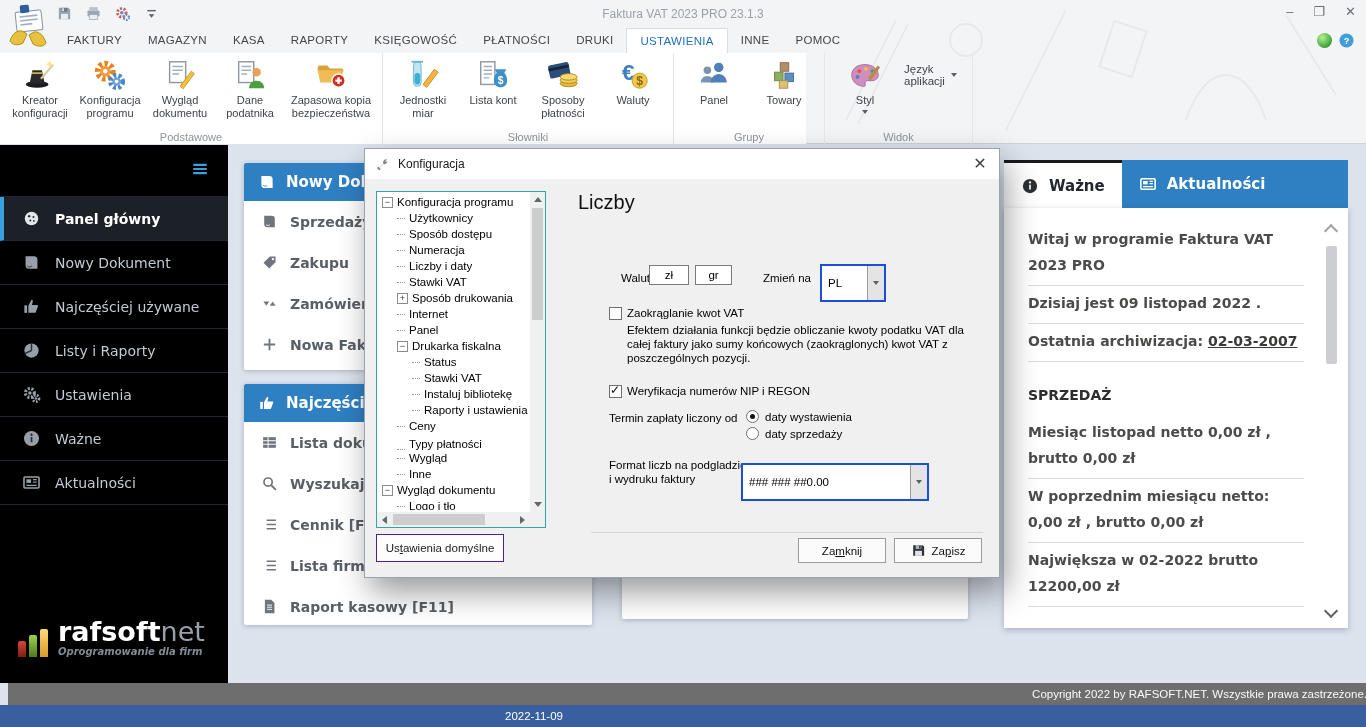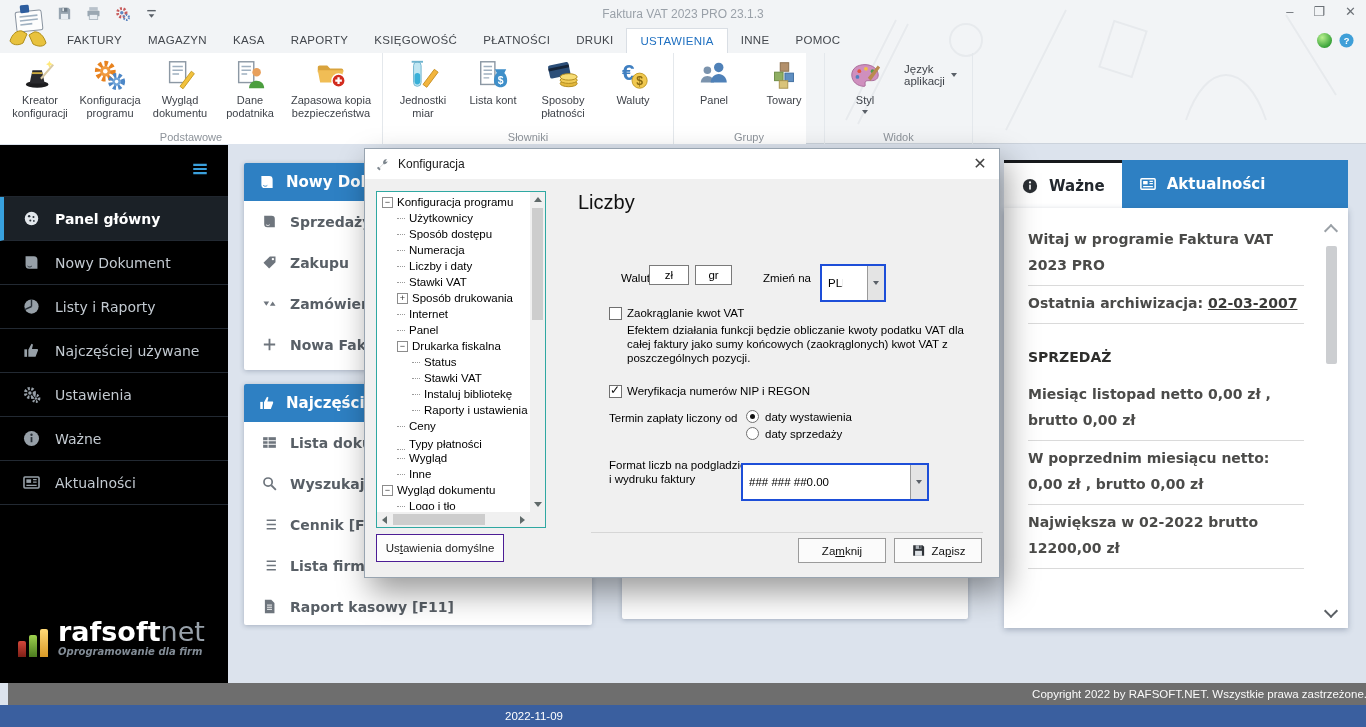--- a/index.html
+++ b/index.html
@@ -376,31 +376,31 @@
       </div>
       <div class="sitem">
         <span class="sic"><svg viewBox="0 0 24 24">
             <path d="M4.5 4h10.5a4.5 4.5 0 0 1 4.5 4.5V20H9a4.5 4.5 0 0 1-4.5-4.5z" fill="currentColor"></path>
             <path d="M7 16.5c1.6 1.5 3.8 1.5 5.4 0" stroke="var(--ibg)" stroke-width="1.2" fill="none"></path>
           </svg></span>
         <span>Nowy Dokument</span>
       </div>
       <div class="sitem">
         <span class="sic"><svg viewBox="0 0 24 24">
+            <rect x="3" y="10.5" width="3.4" height="9.5" fill="currentColor"></rect>
+            <path d="M8 20V11l4-7.5 1.9 1-1.3 5.5h7.2l.5 1.6-3.2 8.4z" fill="currentColor"></path>
+          </svg></span>
+        <span>Najczęściej używane</span>
+      </div>
+      <div class="sitem">
+        <span class="sic"><svg viewBox="0 0 24 24">
             <circle cx="12" cy="12" r="9" fill="currentColor"></circle>
             <path d="M12 12V2.5M12 12l-8.6 4" stroke="var(--ibg)" stroke-width="1.8"></path>
           </svg></span>
         <span>Listy i Raporty</span>
-      </div>
-      <div class="sitem">
-        <span class="sic"><svg viewBox="0 0 24 24">
-            <rect x="3" y="10.5" width="3.4" height="9.5" fill="currentColor"></rect>
-            <path d="M8 20V11l4-7.5 1.9 1-1.3 5.5h7.2l.5 1.6-3.2 8.4z" fill="currentColor"></path>
-          </svg></span>
-        <span>Najczęściej używane</span>
       </div>
       <div class="sitem">
         <span class="sic"><svg viewBox="0 0 24 24">
             <circle cx="10" cy="10" r="5.6" fill="none" stroke="currentColor" stroke-width="4" stroke-dasharray="2.6 2"></circle>
             <circle cx="10" cy="10" r="2.2" fill="currentColor"></circle>
             <circle cx="17.5" cy="17" r="4" fill="none" stroke="currentColor" stroke-width="3.4" stroke-dasharray="2.2 1.7"></circle>
             <circle cx="17.5" cy="17" r="1.5" fill="currentColor"></circle>
           </svg></span>
         <span>Ustawienia</span>
       </div>
@@ -537,20 +537,21 @@
             <rect x="2.5" y="5" width="19" height="14" rx="1.2" fill="none" stroke="currentColor" stroke-width="2"></rect>
             <rect x="5.5" y="8" width="6" height="4.5" fill="currentColor"></rect>
             <path d="M14 8.5h4.5M14 11.5h4.5M5.5 15.5h13" stroke="currentColor" stroke-width="1.6"></path>
           </svg></span>
       <span>Aktualności</span>
     </div>
   </div>
   <div class="rbody">
     <div>
         <div class="rline sep"><span>Witaj w programie Faktura VAT 2023 PRO</span></div>
+        <div class="rline sep"><span>Dzisiaj jest 09 listopad 2022 .</span></div>
         <div class="rline sep"><span>Ostatnia archiwizacja: </span><span class="rlink">02-03-2007</span></div>
         <div class="rline header"><span>SPRZEDAŻ</span></div>
         <div class="rline sep"><span>Miesiąc listopad netto 0,00 zł , brutto 0,00 zł</span></div>
         <div class="rline sep"><span>W poprzednim miesiącu netto: 0,00 zł , brutto 0,00 zł</span></div>
         <div class="rline sep"><span>Największa w 02-2022 brutto 12200,00 zł</span></div>
         <div class="rline header"></div>
       </div>
     <div class="rscroll">
       <div class="rchev up"></div>
       <div class="rthumb"></div>

